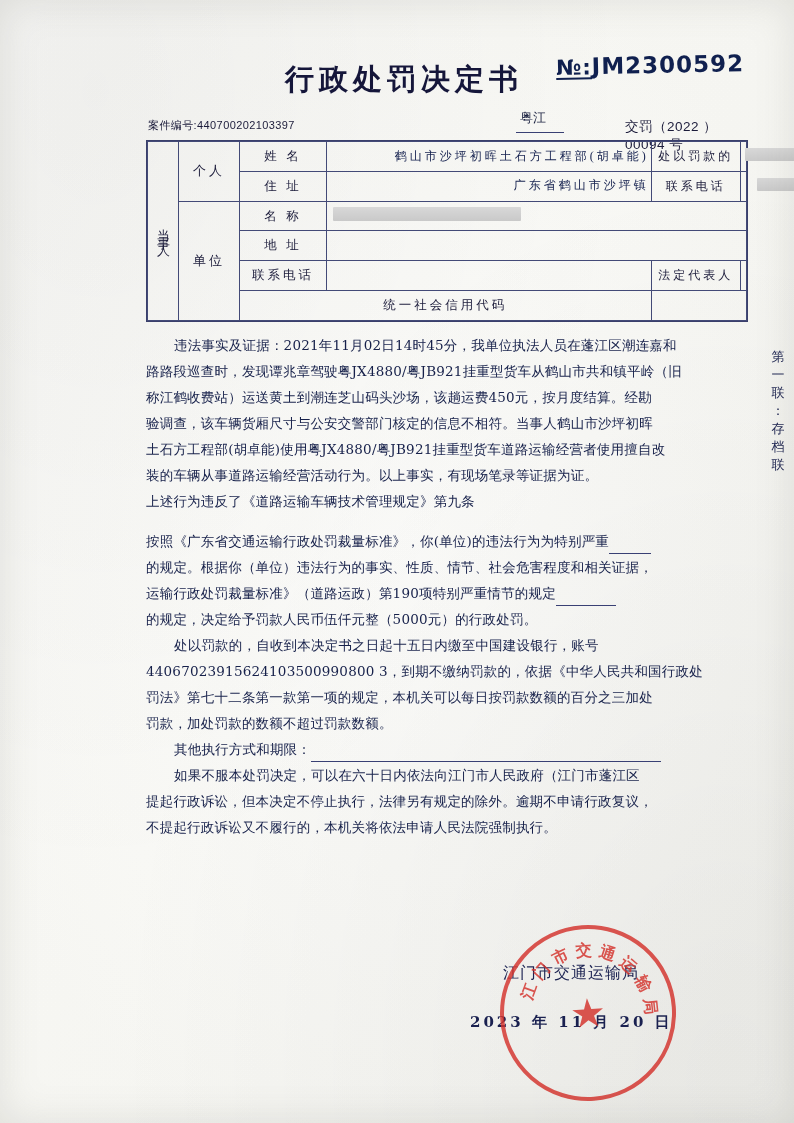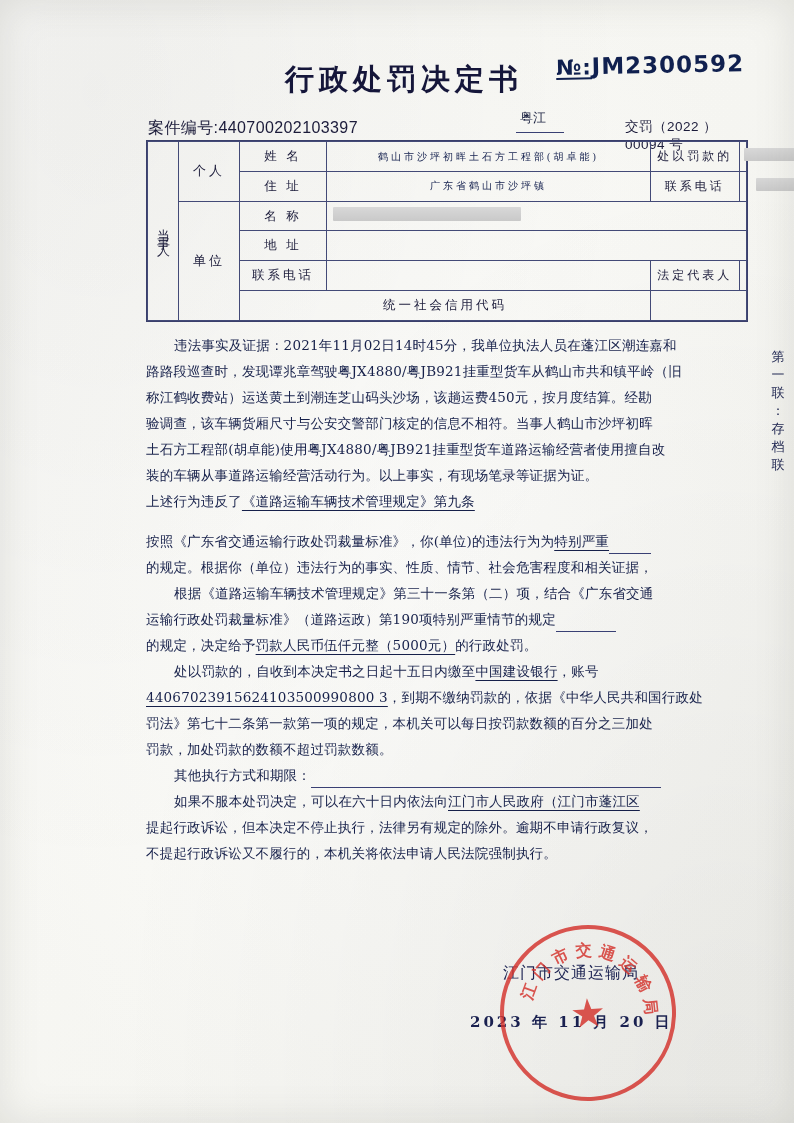--- a/index.html
+++ b/index.html
@@ -78,21 +78,21 @@
     left: 148px;
     top: 118px;
     width: 600px;
     font-size: 13px;
     color: #1b1b3a;
   }
   .case-no {
     position: absolute;
     left: 0;
     top: 0;
-    font-size: 16px;
+    font-size: 11px;
     letter-spacing: 0.4px;
   }
   .case-prov {
     position: absolute;
     left: 372px;
     top: -9px;
     font-size: 13px;
     color: #19203f;
   }
   .case-code {
@@ -160,25 +160,26 @@
   }
   td.r-value {
     position: relative;
   }
   .redact {
     position: absolute;
     background: linear-gradient(180deg,#d8d8d8,#c9c9c9);
     border-radius: 1px;
   }
   .hand-val {
-    font-size: 10px;
+    font-size: 12px;
     line-height: 1.15;
     color: #14204e;
     font-family: Liberation Serif, serif;
     display: block;
+    text-align: right;
   }
 
   
   .body-area {
     position: absolute;
     left: 146px;
     top: 332px;
     width: 600px;
     font-size: 13.5px;
     line-height: 26px;
@@ -186,21 +187,20 @@
     font-family: "DejaVu Serif", serif;
   }
   .line {
     position: relative;
     height: 26px;
     white-space: nowrap;
     letter-spacing: 0.2px;
   }
   .line.indent { text-indent: 28px; }
   .underline-text {
-    text-decoration: underline;
     text-underline-offset: 4px;
     text-decoration-thickness: 1px;
   }
   .rule {
     position: absolute;
     height: 1px;
     background: #394074;
   }
   .blank-line {
     border-bottom: 1px solid #394074;
@@ -372,21 +372,20 @@
       <div class="line">
         <span>上述行为违反了</span><span class="underline-text">《道路运输车辆技术管理规定》第九条</span>
       </div>
       <div style="height:14px;"></div>
 
       <div class="line">
         <span>按照《广东省交通运输行政处罚裁量标准》，你(单位)的违法行为为</span><span class="underline-text">特别严重</span><span class="blank-line" style="width:42px;"></span>
       </div>
       <div class="line">的规定。根据你（单位）违法行为的事实、性质、情节、社会危害程度和相关证据，</div>
 
-      <div class="line indent">根据《道路运输车辆技术管理规定》第三十一条第（二）项，结合《广东省交通</div>
       <div class="line">
         <span>运输行政处罚裁量标准》（道路运政）第190项特别严重情节的规定</span><span class="blank-line" style="width:60px;"></span>
       </div>
 
       <div class="line">
         <span>的规定，决定给予</span><span class="underline-text">罚款人民币伍仟元整（5000元）</span><span>的行政处罚。</span>
       </div>
 
       <div class="line indent">
         <span>处以罚款的，自收到本决定书之日起十五日内缴至</span><span class="underline-text">中国建设银行</span><span>，账号</span>

